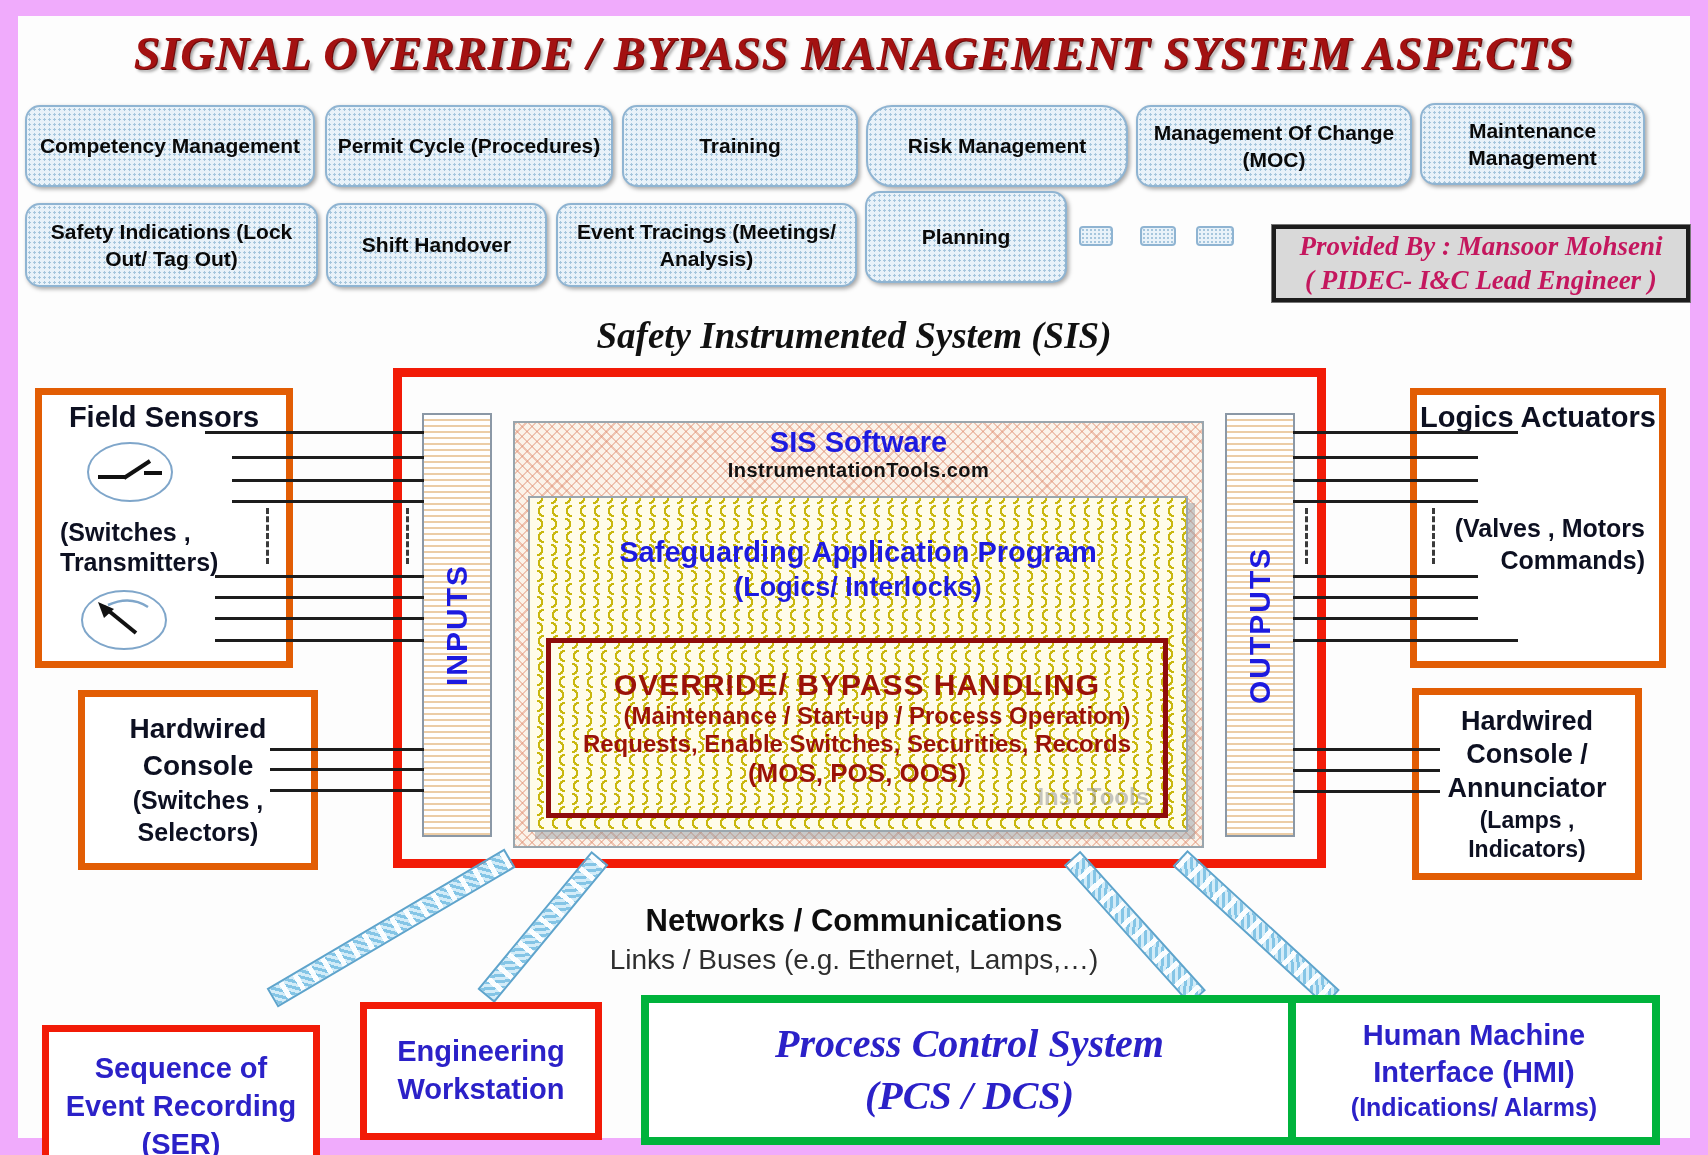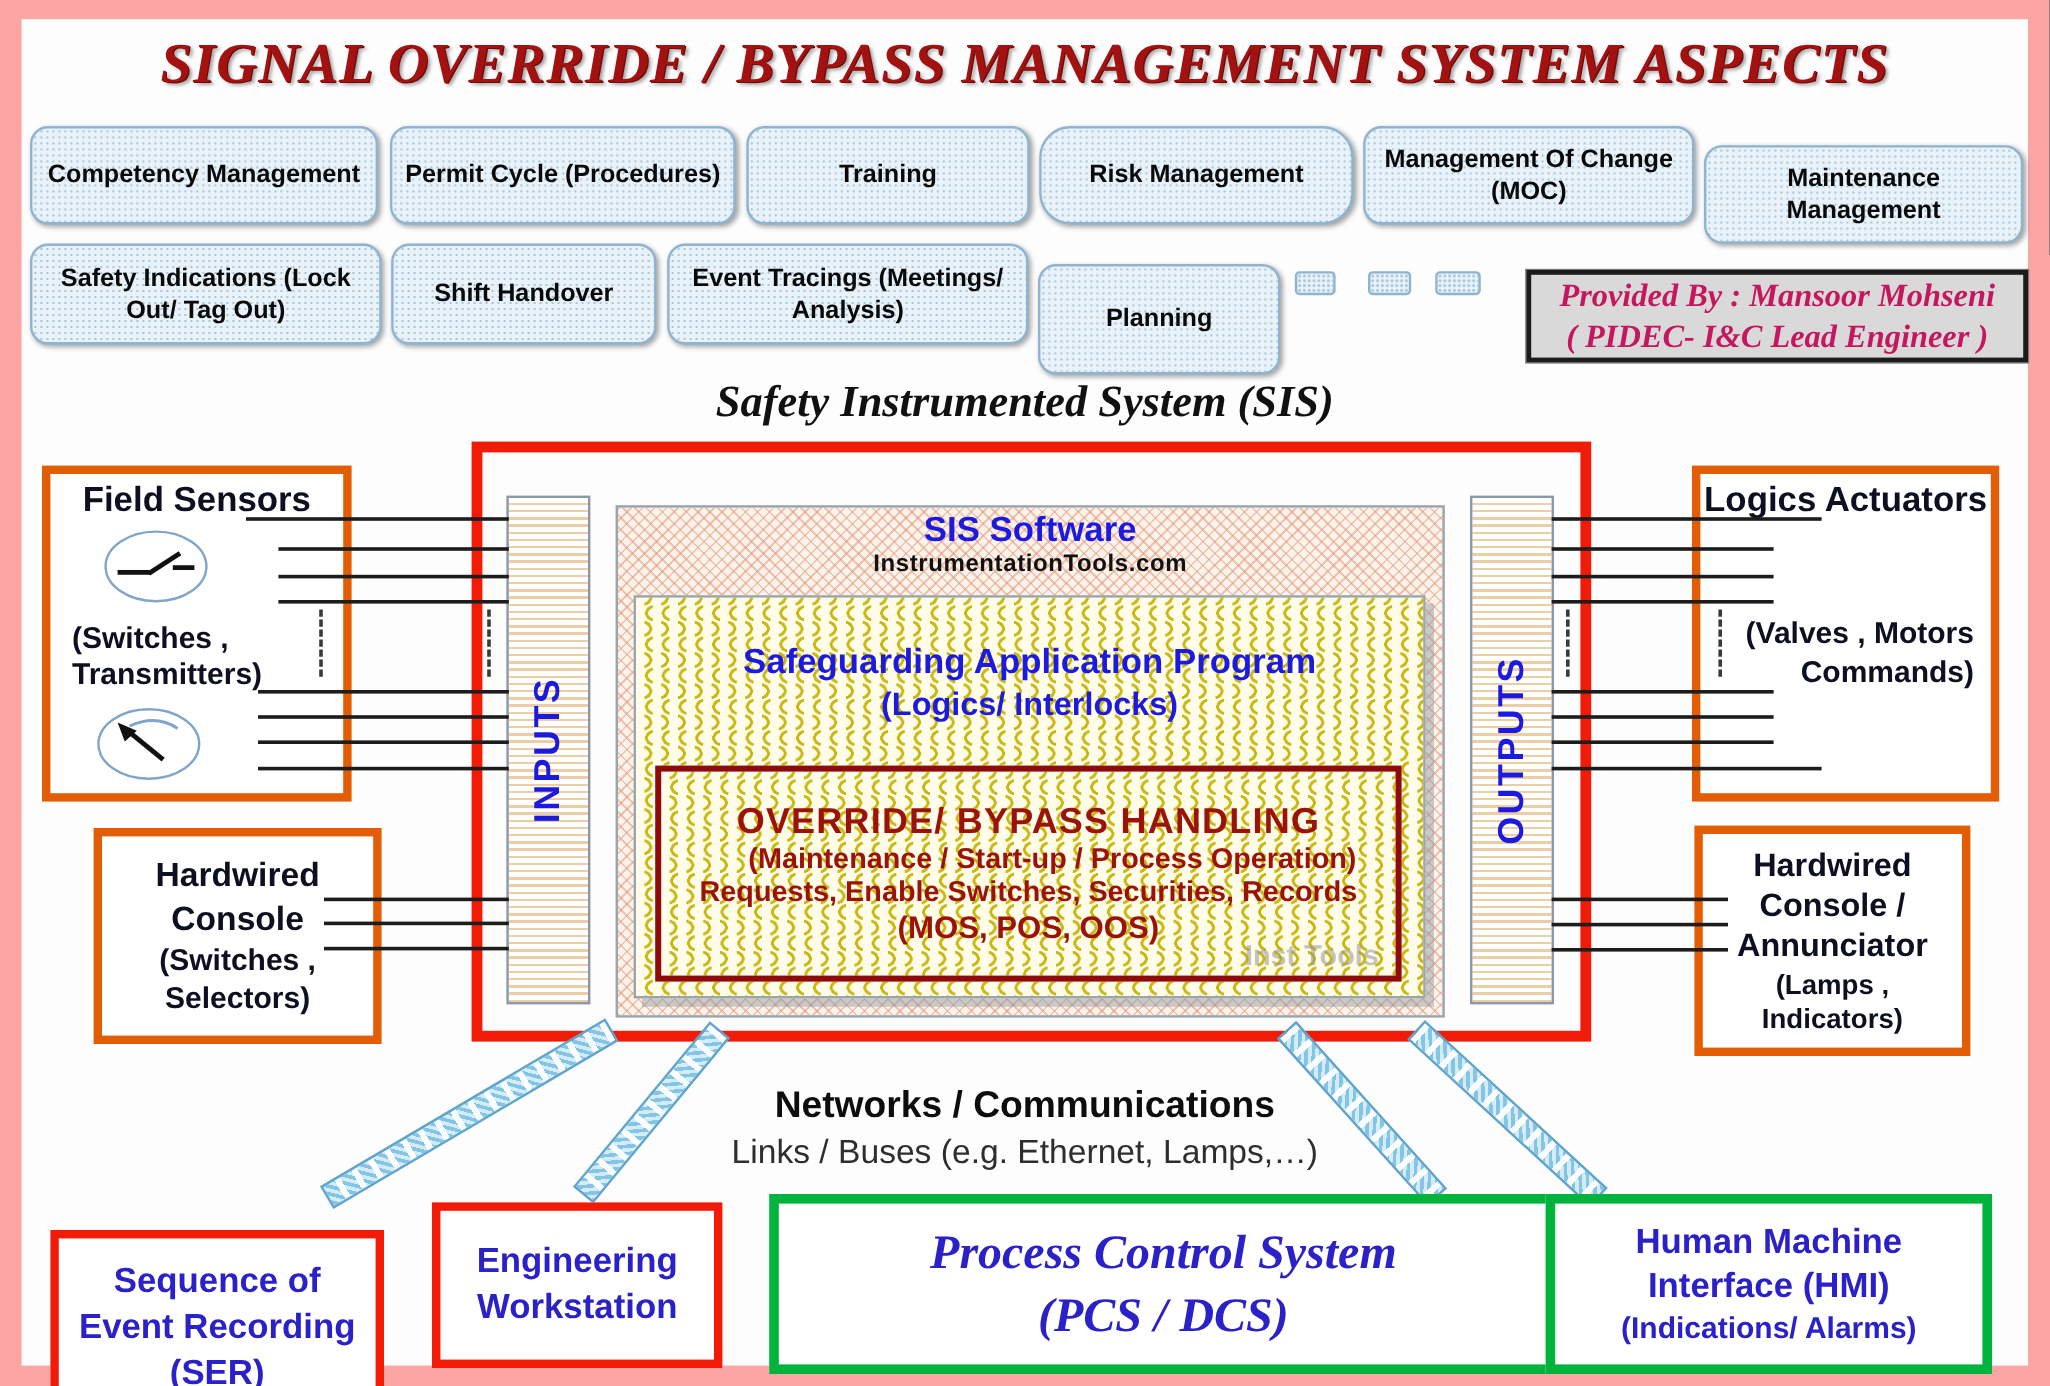--- a/index.html
+++ b/index.html
@@ -1,16 +1,16 @@
 <!DOCTYPE html>
 <html><head>
 <meta charset="utf-8">
 <style>
   html,body{margin:0;padding:0;background:#444;}
-  #canvas{position:relative;width:1708px;height:1155px;background:#fca5a5;overflow:hidden;
+  #canvas{position:relative;width:1708px;height:1155px;background:#f0abfc;overflow:hidden;
           font-family:"Liberation Sans",sans-serif;}
   #paper{position:absolute;left:18px;top:16px;width:1672px;height:1122px;background:#fdfdfd;}
 
   
   .abs{position:absolute;}
   .ctr{display:flex;align-items:center;justify-content:center;text-align:center;}
   .col{display:flex;flex-direction:column;align-items:center;justify-content:center;text-align:center;}
 
   
   .dotbox{
@@ -110,34 +110,34 @@
     </div>
   <div class="abs dotbox ctr" style="left:622px;top:105px;width:236px;height:82px;">
       <span>Training</span>
     </div>
   <div class="abs dotbox ctr" style="left:866px;top:105px;width:262px;height:82px;border-radius:26px;">
       <span>Risk Management</span>
     </div>
   <div class="abs dotbox ctr" style="left:1136px;top:105px;width:276px;height:82px;">
       <span>Management Of Change (MOC)</span>
     </div>
-  <div class="abs dotbox ctr" style="left:1420px;top:121px;width:266px;height:82px;">
+  <div class="abs dotbox ctr" style="left:1420px;top:103px;width:225px;height:82px;">
       <span>Maintenance Management</span>
     </div>
 
   <div class="abs dotbox ctr" style="left:25px;top:203px;width:293px;height:84px;">
       <span>Safety Indications (Lock Out/ Tag Out)</span>
     </div>
   <div class="abs dotbox ctr" style="left:326px;top:203px;width:221px;height:84px;">
       <span>Shift Handover</span>
     </div>
   <div class="abs dotbox ctr" style="left:556px;top:203px;width:301px;height:84px;">
       <span>Event Tracings (Meetings/ Analysis)</span>
     </div>
-  <div class="abs dotbox ctr" style="left:865px;top:220px;width:202px;height:92px;">
+  <div class="abs dotbox ctr" style="left:865px;top:191px;width:202px;height:92px;">
       <span>Planning</span>
     </div>
 
   <div class="abs minidot" style="left:1079px;top:226px;width:34px;height:20px;"></div>
   <div class="abs minidot" style="left:1140px;top:226px;width:36px;height:20px;"></div>
   <div class="abs minidot" style="left:1196px;top:226px;width:38px;height:20px;"></div>
 
   <div class="abs provided col">
     <div>Provided By : Mansoor Mohseni</div>
     <div>( PIDEC- I&amp;C Lead Engineer )</div>

